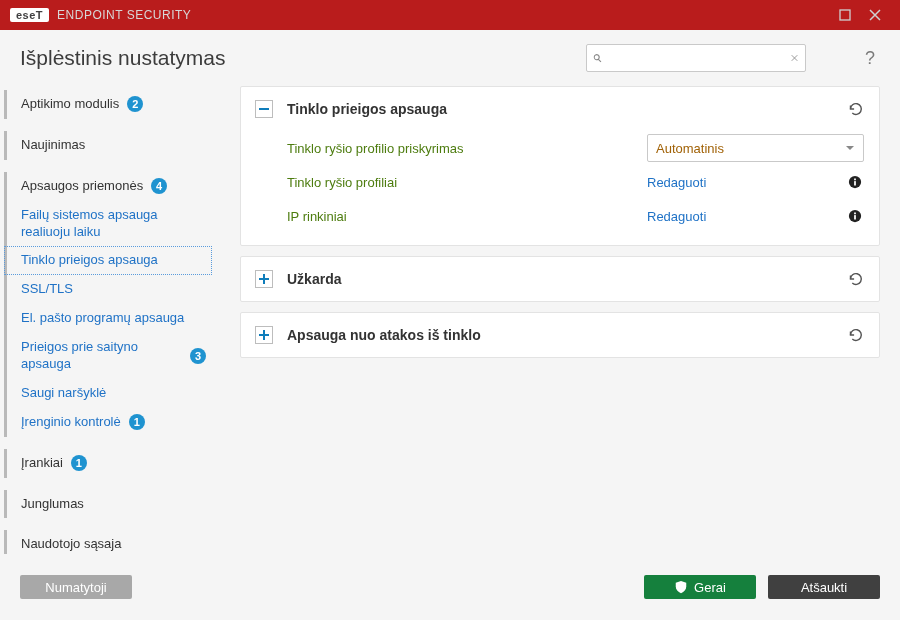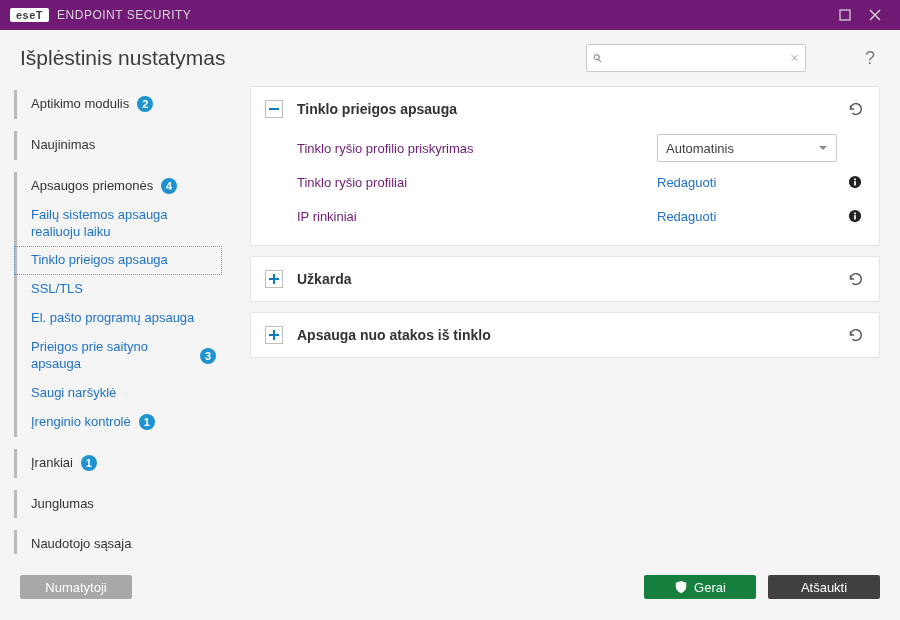--- a/index.html
+++ b/index.html
@@ -1,53 +1,53 @@
 <!DOCTYPE html>
 <html><head>
 <meta charset="utf-8">
 <style>
   * { box-sizing: border-box; margin: 0; padding: 0; }
   html, body { width: 900px; height: 620px; font-family: "Segoe UI", Arial, sans-serif; font-size: 13px; color: #333; background: #fff; overflow: hidden; }
-  .titlebar { height: 30px; background: #701a75; color: #fff; display: flex; align-items: center; padding: 0 10px; }
+  .titlebar { height: 30px; background: #b91c1c; color: #fff; display: flex; align-items: center; padding: 0 10px; }
   .titlebar-logo { background: #fff; color: #414042; font-weight: 700; font-size: 11px; padding: 1px 6px; border-radius: 2px; letter-spacing: 0.5px; }
   .titlebar-text { margin-left: 8px; font-size: 12px; letter-spacing: 0.5px; color: #d7d7d7; }
   .titlebar-spacer { flex: 1; }
   .titlebar-btn { width: 30px; height: 30px; display: flex; align-items: center; justify-content: center; color: #cfd0d1; cursor: pointer; }
   .titlebar-btn svg { width: 12px; height: 12px; }
   .window-body { height: 590px; background: #f5f5f5; display: flex; flex-direction: column; }
   .top-row { display: flex; align-items: center; padding: 14px 20px 10px 20px; gap: 44px; }
   .page-title { font-size: 21px; color: #3c3c3c; font-weight: 400; }
   .top-spacer { flex: 1; }
   .searchbox { display: flex; align-items: center; width: 220px; height: 28px; border: 1px solid #c9c9c9; border-radius: 2px; background: #fff; padding: 0 6px; }
   .searchbox svg { width: 14px; height: 14px; fill: #888; }
   .searchbox input { flex: 1; border: none; outline: none; font-size: 13px; padding: 0 6px; background: transparent; }
   .help-btn { margin-left: 10px; font-size: 18px; color: #7a7a7a; cursor: pointer; width: 20px; text-align: center; }
-  .main-area { flex: 1; display: flex; padding: 0 20px 0 14px; overflow: hidden; }
+  .main-area { flex: 1; display: flex; padding: 0 20px 0 4px; overflow: hidden; }
   .sidebar { width: 220px; padding: 8px 12px 8px 0; }
   .side-item { display: flex; align-items: center; padding: 6px 6px 6px 14px; color: #333; cursor: pointer; border-left: 3px solid transparent; line-height: 1.3; min-height: 26px; }
   .side-item.top-level { font-weight: 400; color: #333; margin-top: 12px; border-left-color: #b9b9b9; }
   .side-item.top-level:first-child { margin-top: 0; }
   .side-item.child { color: #1f72c6; border-left-color: #b9b9b9; }
   .side-item.active { color: #1f72c6; outline: 1px dotted #5a9bdc; outline-offset: -1px; }
   .badge { display: inline-flex; align-items: center; justify-content: center; min-width: 16px; height: 16px; border-radius: 8px; background: #1f93d0; color: #fff; font-size: 11px; font-weight: 600; margin-left: 8px; padding: 0 4px; }
   .content { flex: 1; padding: 4px 0 0 16px; overflow: auto; }
   .panel { background: #fff; border: 1px solid #e3e3e3; border-radius: 2px; margin-bottom: 10px; }
   .panel-head { display: flex; align-items: center; height: 44px; padding: 0 14px; cursor: pointer; }
   .toggle-box { width: 18px; height: 18px; border: 1px solid #bdbdbd; display: flex; align-items: center; justify-content: center; background: #fff; margin-right: 14px; }
   .toggle-box svg { width: 10px; height: 10px; fill: #0f7dbb; }
   .panel-title { font-weight: 600; color: #333; flex: 1; font-size: 14px; }
   .revert-icon { width: 20px; height: 20px; display:flex; align-items:center; justify-content:center; cursor:pointer; }
   .revert-icon svg { width: 18px; height: 18px; stroke: #555; fill:none; stroke-width:1.6; }
   .panel-body { padding: 0 14px 12px 46px; }
   .row { display: flex; align-items: center; min-height: 34px; padding: 2px 0; }
-  .row-label { flex: 0 0 360px; color: #701a75; }
+  .row-label { flex: 0 0 360px; color: #4d7c0f; }
   .row-ctrl { flex: 1; display: flex; align-items: center; }
   .row-info { width: 20px; display:flex; justify-content:center; align-items:center; margin-left:8px; }
   .row-info svg { width: 14px; height: 14px; fill: #222; }
-  .select { width: 180px; height: 28px; border: 1px solid #c9c9c9; border-radius: 2px; background: #fff; padding: 0 8px; display: flex; align-items: center; justify-content: space-between; color: #404040; cursor: pointer; }
+  .select { width: 217px; height: 28px; border: 1px solid #c9c9c9; border-radius: 2px; background: #fff; padding: 0 8px; display: flex; align-items: center; justify-content: space-between; color: #a16207; cursor: pointer; }
   .select svg { width: 10px; height: 10px; fill: #888; }
   .link { color: #1f72c6; cursor: pointer; }
   .bottom-bar { height: 66px; display: flex; align-items: center; padding: 0 20px; gap: 12px; }
   .bottom-spacer { flex: 1; }
   .btn { height: 24px; min-width: 112px; border: none; border-radius: 2px; font-size: 13px; cursor: pointer; display:inline-flex; align-items:center; justify-content:center; gap:6px; padding: 0 18px; }
   .btn-default { background: #a8a8a8; color: #fff; }
   .btn-primary { background: #15803d; color: #fff; }
   .btn-secondary { background: #404040; color: #fff; }
   .btn svg { width: 14px; height: 14px; fill: #fff; }
 </style>

